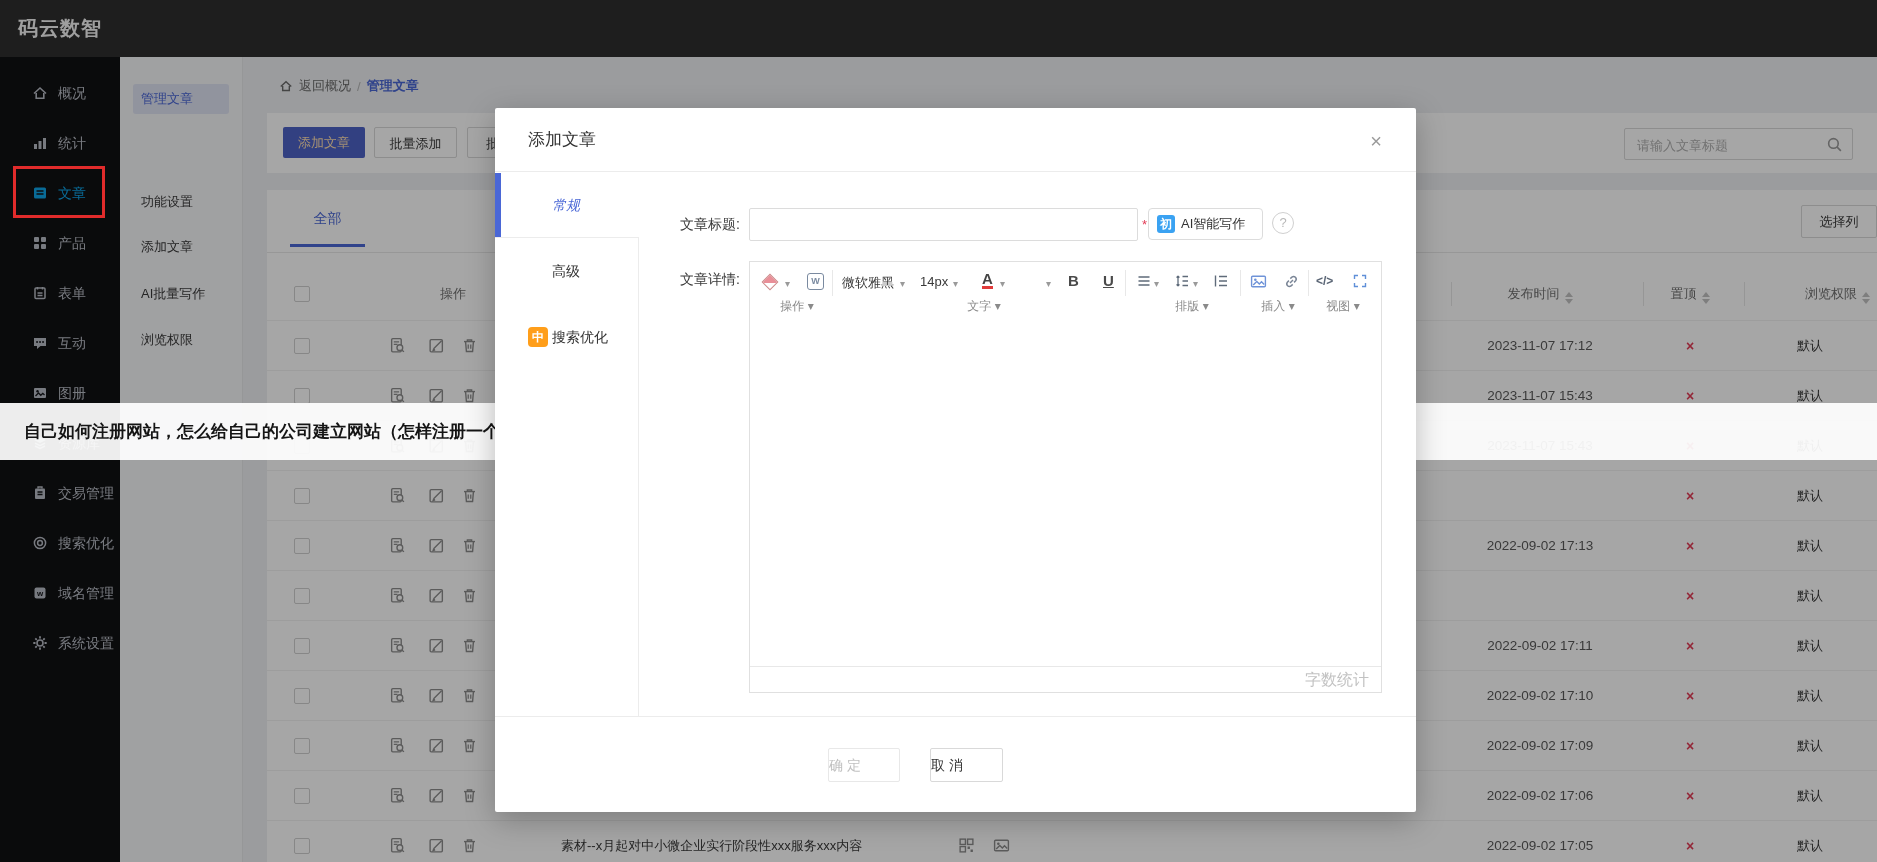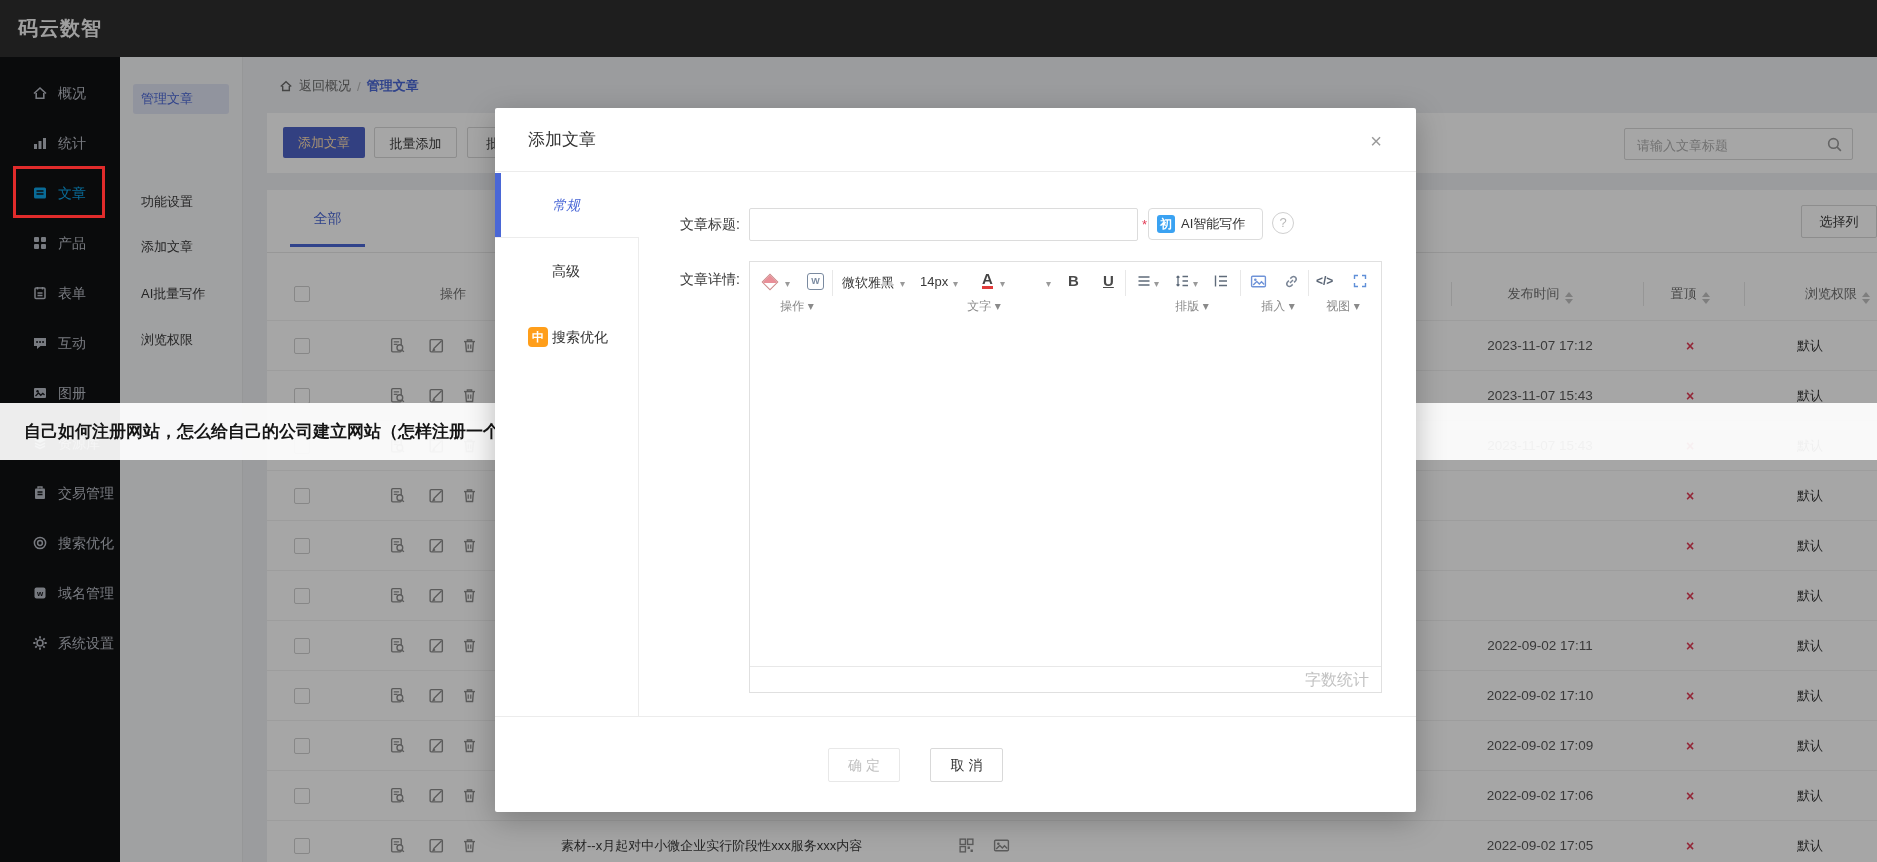--- a/index.html
+++ b/index.html
@@ -114,21 +114,21 @@
   .hl .d2{width:10px;height:10px;transform:rotate(45deg);background:#76a9ee;margin:1px auto 3px;}
   .hl .bar{width:16px;height:3px;background:#3a8ee8;}
   .wdoc{position:absolute;top:11px;width:17px;height:17px;border:1.5px solid #7a8aa0;border-radius:3px;box-sizing:border-box;
         color:#7a8aa0;font-size:9px;font-weight:bold;text-align:center;line-height:14px;cursor:pointer;}
   .grp{position:absolute;top:36px;width:50px;text-align:center;font-size:12px;color:#8a8a8a;cursor:pointer;}
   .e-body{position:absolute;left:0;top:60px;width:631px;height:344px;background:#fff;}
   .e-status{position:absolute;left:0;top:404px;width:631px;height:26px;border-top:1px solid #e8e8e8;}
   .e-status span{position:absolute;right:12px;top:0;height:26px;line-height:26px;font-size:16px;color:#c2c2c2;}
 
   .m-footline{position:absolute;left:0;top:608px;width:921px;height:1px;background:#ececec;}
-  .m-btn{position:absolute;height:34px;line-height:32px;text-align:center;font-size:14px;border-radius:2px;
+  .m-btn{position:absolute;height:34px;line-height:32px;text-align:left;font-size:14px;border-radius:2px;
          box-sizing:border-box;background:#fff;cursor:pointer;}
   .m-ok{left:333px;top:640px;width:72px;border:1px solid #e8e8e8;color:#c0c0c0;}
   .m-cancel{left:435px;top:640px;width:73px;border:1px solid #d9d9d9;color:#333;}
 </style>
 </head>
 <body>
 
 <svg width="0" height="0" style="position:absolute">
   <defs>
     <symbol id="i-home" viewBox="0 0 16 16">
@@ -492,20 +492,21 @@
       <span class="op-ic ico" style="left:161px">
           <svg width="17" height="17">
             <use href="#i-edit"></use>
           </svg>
         </span>
       <span class="op-ic ico" style="left:194px">
           <svg width="17" height="17">
             <use href="#i-trash"></use>
           </svg>
         </span>
+      <span class="r-date">2022-09-02 17:13</span>
       <span class="r-pin">×</span>
       <span class="r-perm">默认</span>
     </div>
     <div class="t-row" style="top:380px">
       <span class="cb"></span>
       <span class="op-ic ico" style="left:122px">
           <svg width="17" height="17">
             <use href="#i-preview"></use>
           </svg>
         </span>

